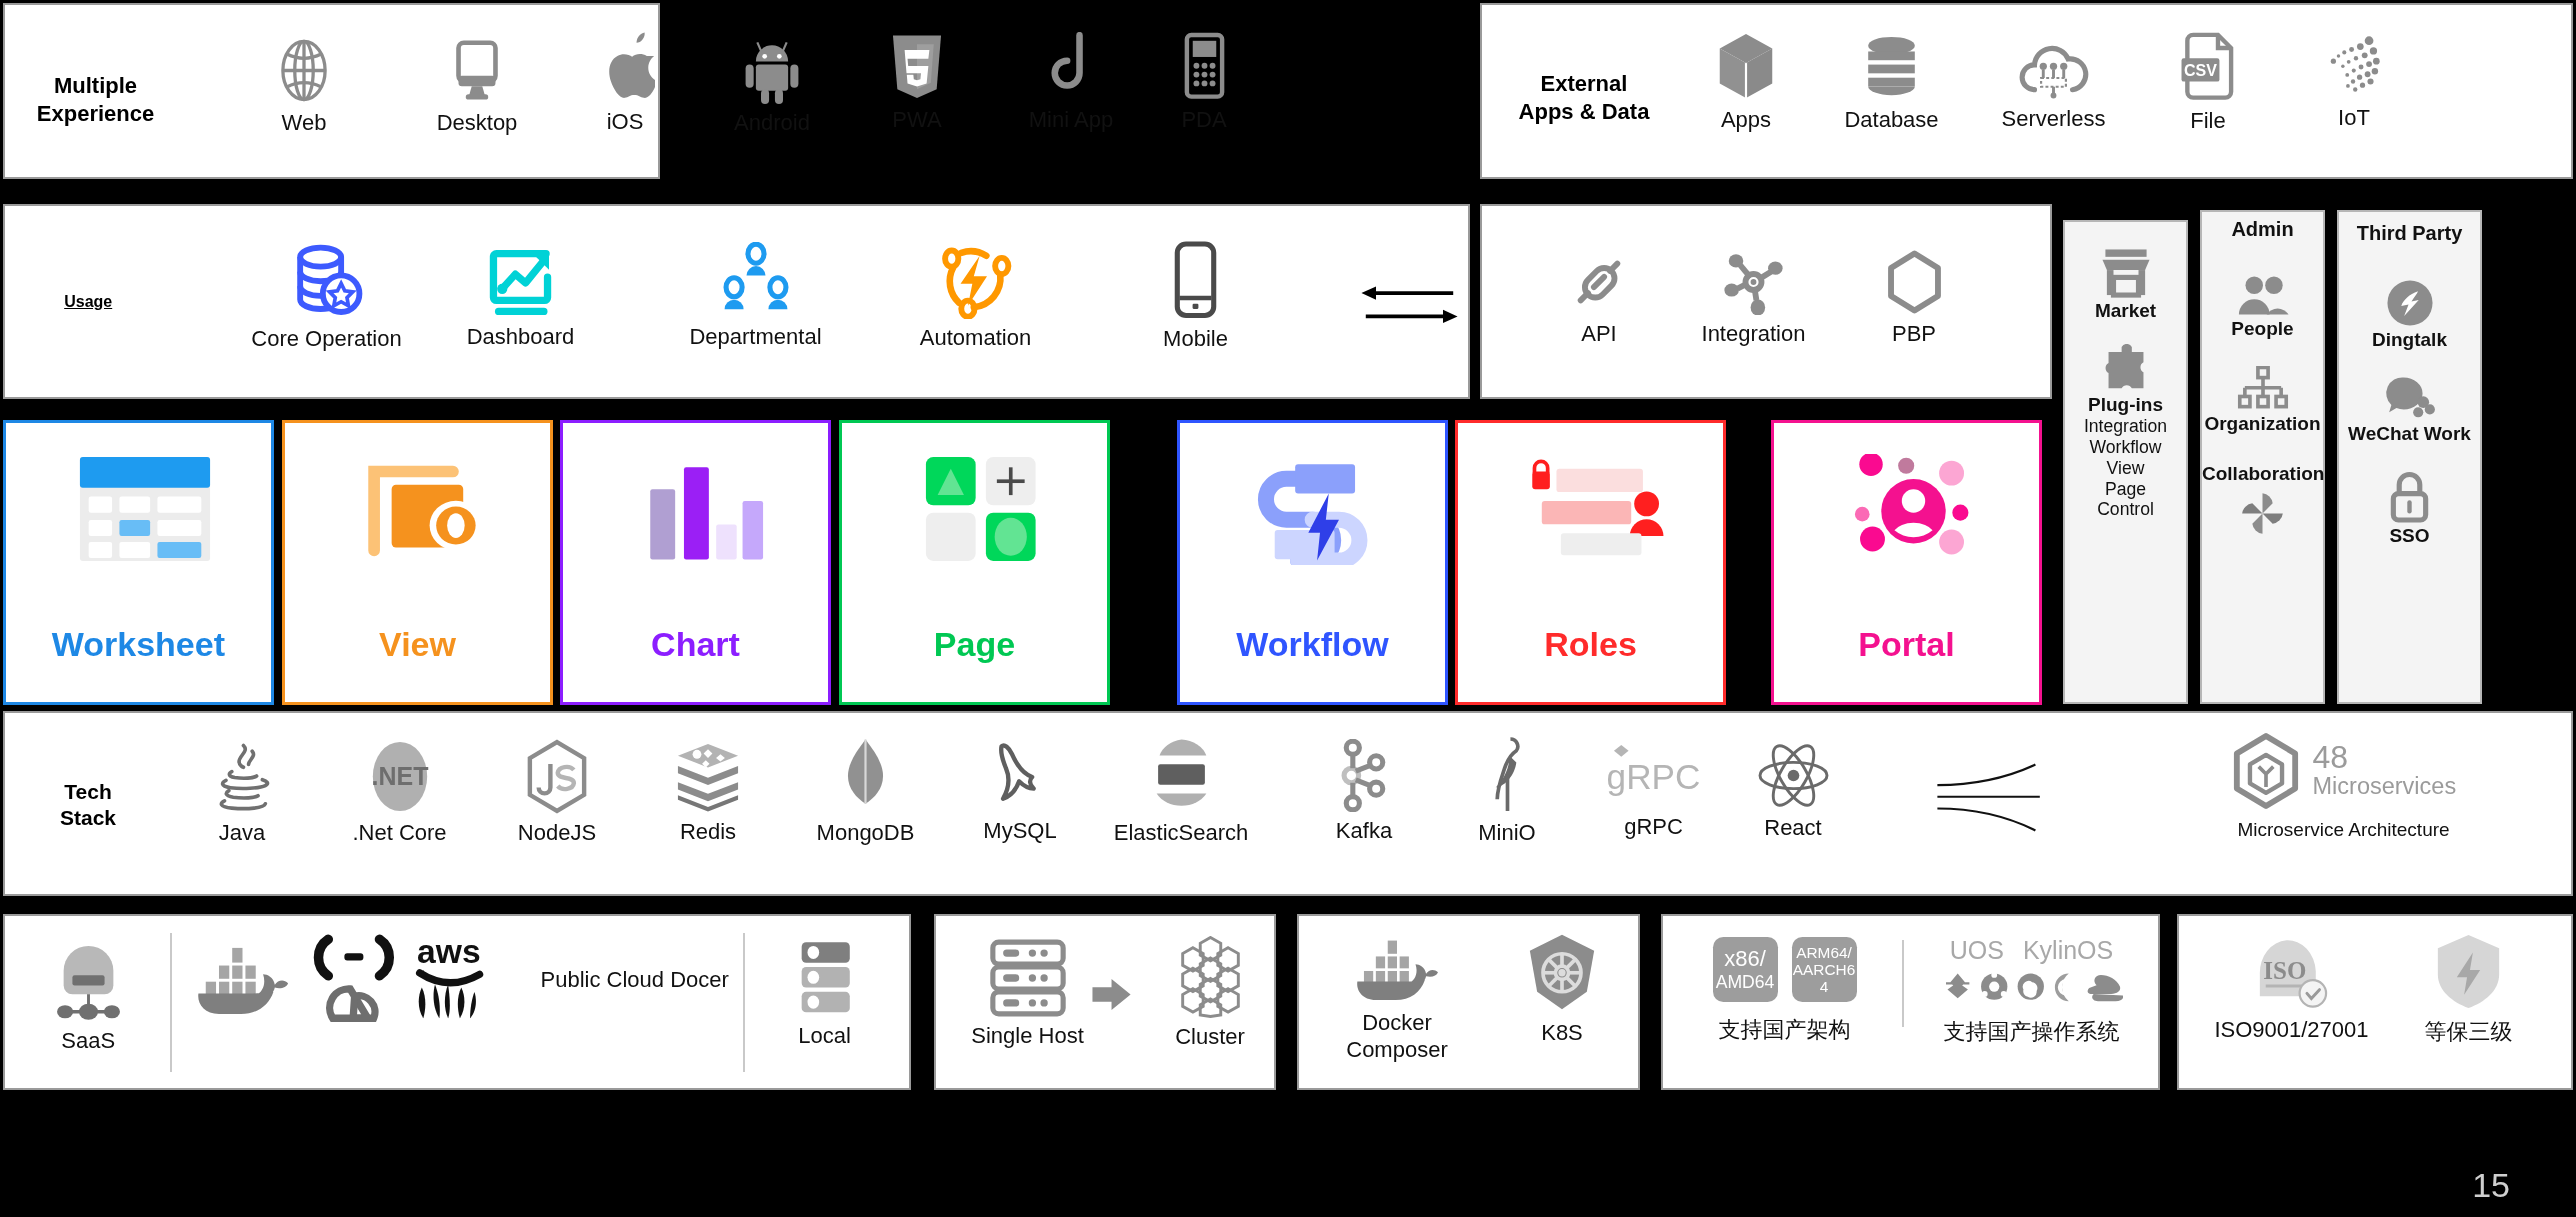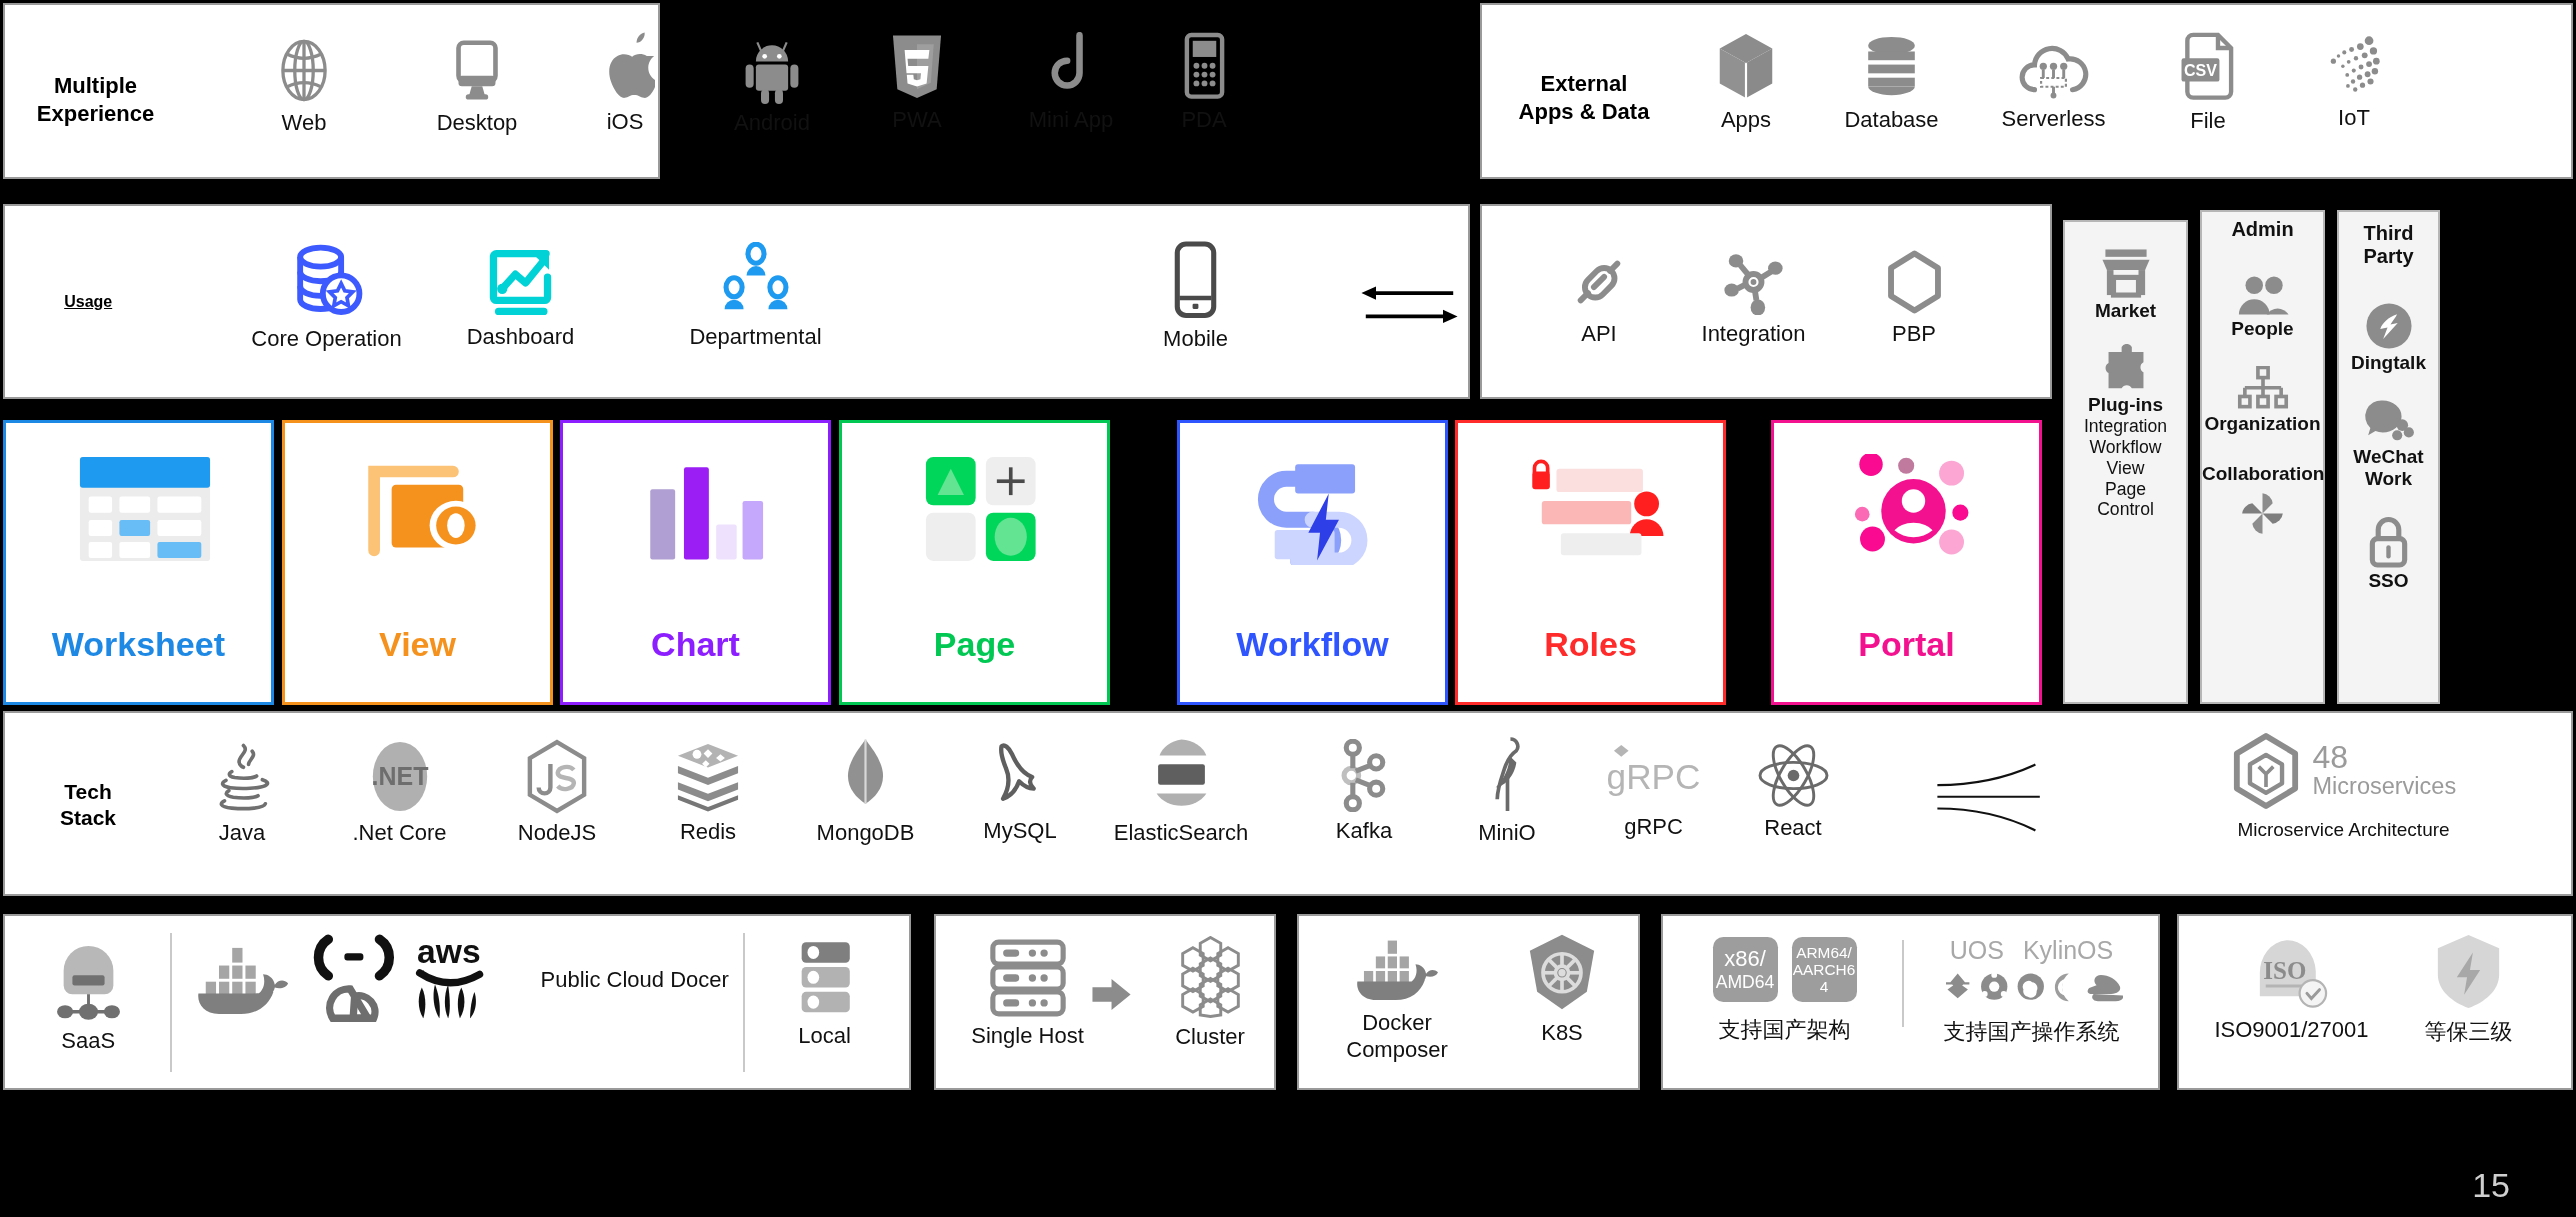--- a/index.html
+++ b/index.html
@@ -273,20 +273,32 @@
         <path d="M39 46a13 13 0 0 1 26 0z"></path>
         <ellipse cx="22" cy="62" rx="11" ry="13" fill="none" stroke="#1e9bf0" stroke-width="7"></ellipse>
         <path d="M9 92a13 13 0 0 1 26 0z"></path>
         <ellipse cx="82" cy="62" rx="11" ry="13" fill="none" stroke="#1e9bf0" stroke-width="7"></ellipse>
         <path d="M69 92a13 13 0 0 1 26 0z"></path>
       </g>
     </svg>
     <span class="lb">Departmental</span>
   </div>
 
+  <div class="cell" style="left:891px;top:241px;width:169px;">
+    <svg class="ic" width="78" height="78" viewBox="0 0 106 106">
+      <path d="M33 16a40 40 0 0 1 34 4" fill="none" stroke="#ff9800" stroke-width="9" stroke-linecap="round"></path>
+      <path d="M22 36a40 40 0 0 0 8 48" fill="none" stroke="#ff9800" stroke-width="9" stroke-linecap="round"></path>
+      <path d="M86 46a40 40 0 0 1 -36 44" fill="none" stroke="#ff9800" stroke-width="9" stroke-linecap="round"></path>
+      <ellipse cx="20" cy="24" rx="9" ry="11" fill="none" stroke="#ff9800" stroke-width="8"></ellipse>
+      <ellipse cx="88" cy="34" rx="9" ry="11" fill="none" stroke="#ff9800" stroke-width="8"></ellipse>
+      <ellipse cx="42" cy="92" rx="9" ry="11" fill="none" stroke="#ff9800" stroke-width="8"></ellipse>
+      <path d="M58 20 L32 58 h16 l-6 30 26-40 H50z" fill="#ff9800"></path>
+    </svg>
+    <span class="lb">Automation</span>
+  </div>
 
   <div class="cell" style="left:1122px;top:241px;width:147px;">
     <svg class="ic" width="51" height="79" viewBox="0 0 70 108">
       <rect x="10" y="4" width="50" height="98" rx="12" fill="none" stroke="#4a4a4a" stroke-width="7"></rect>
       <line x1="13" y1="78" x2="57" y2="78" stroke="#4a4a4a" stroke-width="6"></line>
       <rect x="31" y="86" width="8" height="7" rx="1.5" fill="#4a4a4a"></rect>
     </svg>
     <span class="lb">Mobile</span>
   </div>
 
@@ -389,21 +401,21 @@
       <div class="it">Collaboration</div>
       <svg width="45" height="45" viewBox="0 0 62 62" style="margin-top:5.9px;">
         <path d="M31 31 L31 3 a16 16 0 0 1 14 14z" fill="#8c8c8c"></path>
         <path d="M31 31 L59 31 a16 16 0 0 1 -14 14z" fill="#7e7e7e"></path>
         <path d="M31 31 L31 59 a16 16 0 0 1 -14 -14z" fill="#8c8c8c"></path>
         <path d="M31 31 L3 31 a16 16 0 0 1 14 -14z" fill="#7e7e7e"></path>
       </svg>
     </div>
   </div>
 
-  <div class="sidecol" style="left:2337px;top:210px;width:103px;height:494px;">
+  <div class="sidecol" style="left:2337px;top:210px;width:145px;height:494px;">
     <div class="ct" style="margin-top:10.3px;">Third Party</div>
     <div style="margin-top:34px;">
       <svg width="48" height="48" viewBox="0 0 66 66">
         <circle cx="33" cy="33" r="31" fill="#8c8c8c"></circle>
         <path d="M44 17c-12 4-20 12-23 20l10-2-6 16 20-22-10 2c4-6 8-11 9-14z" fill="#fff"></path>
       </svg>
       <div class="it">Dingtalk</div>
     </div>
     <div style="margin-top:25px;">
       <svg width="53" height="45" viewBox="0 0 72 62">

